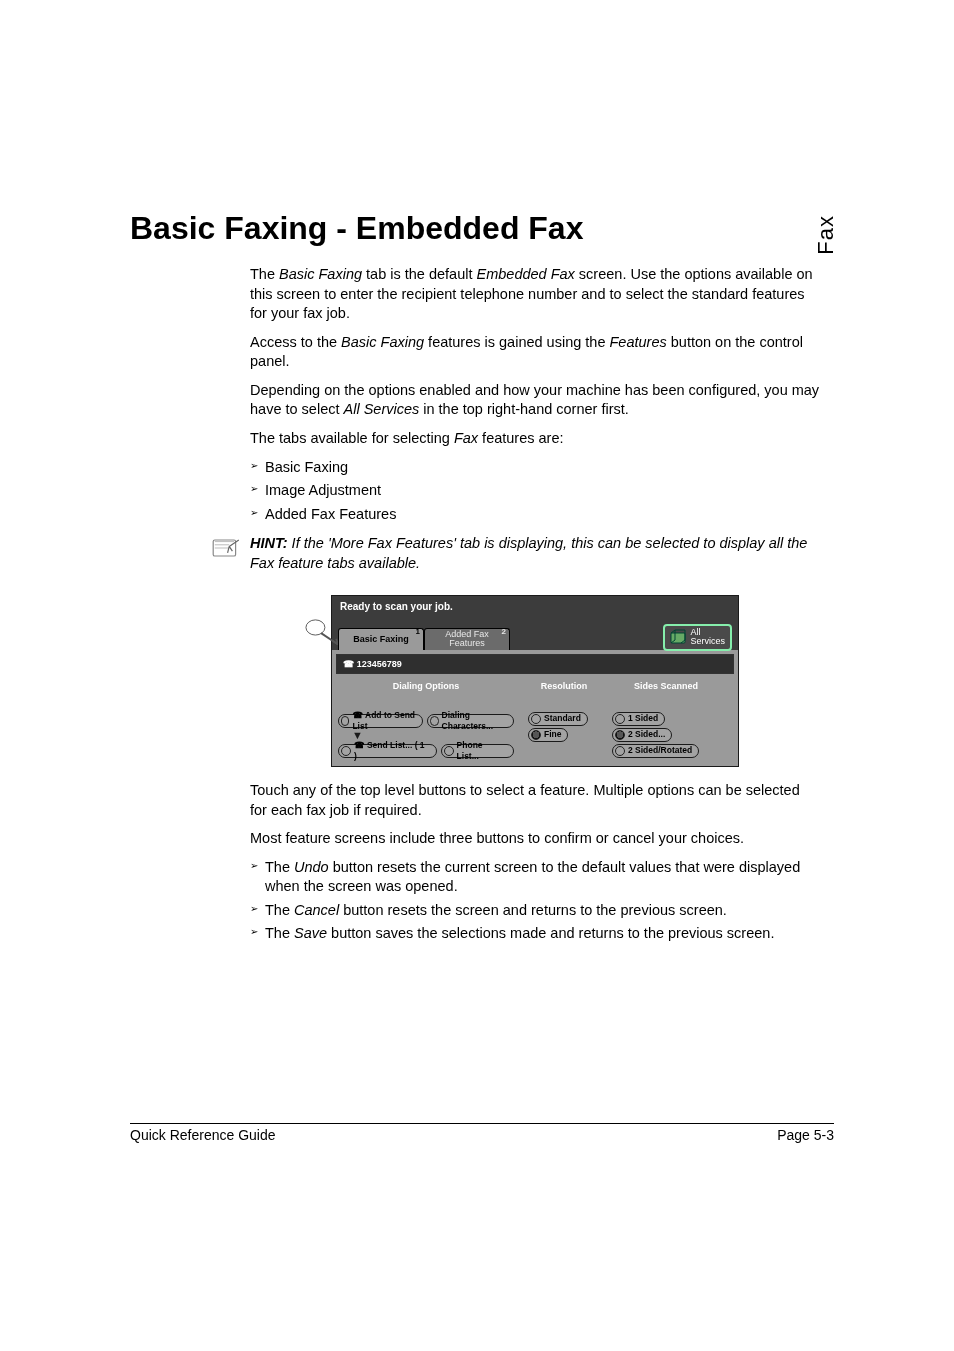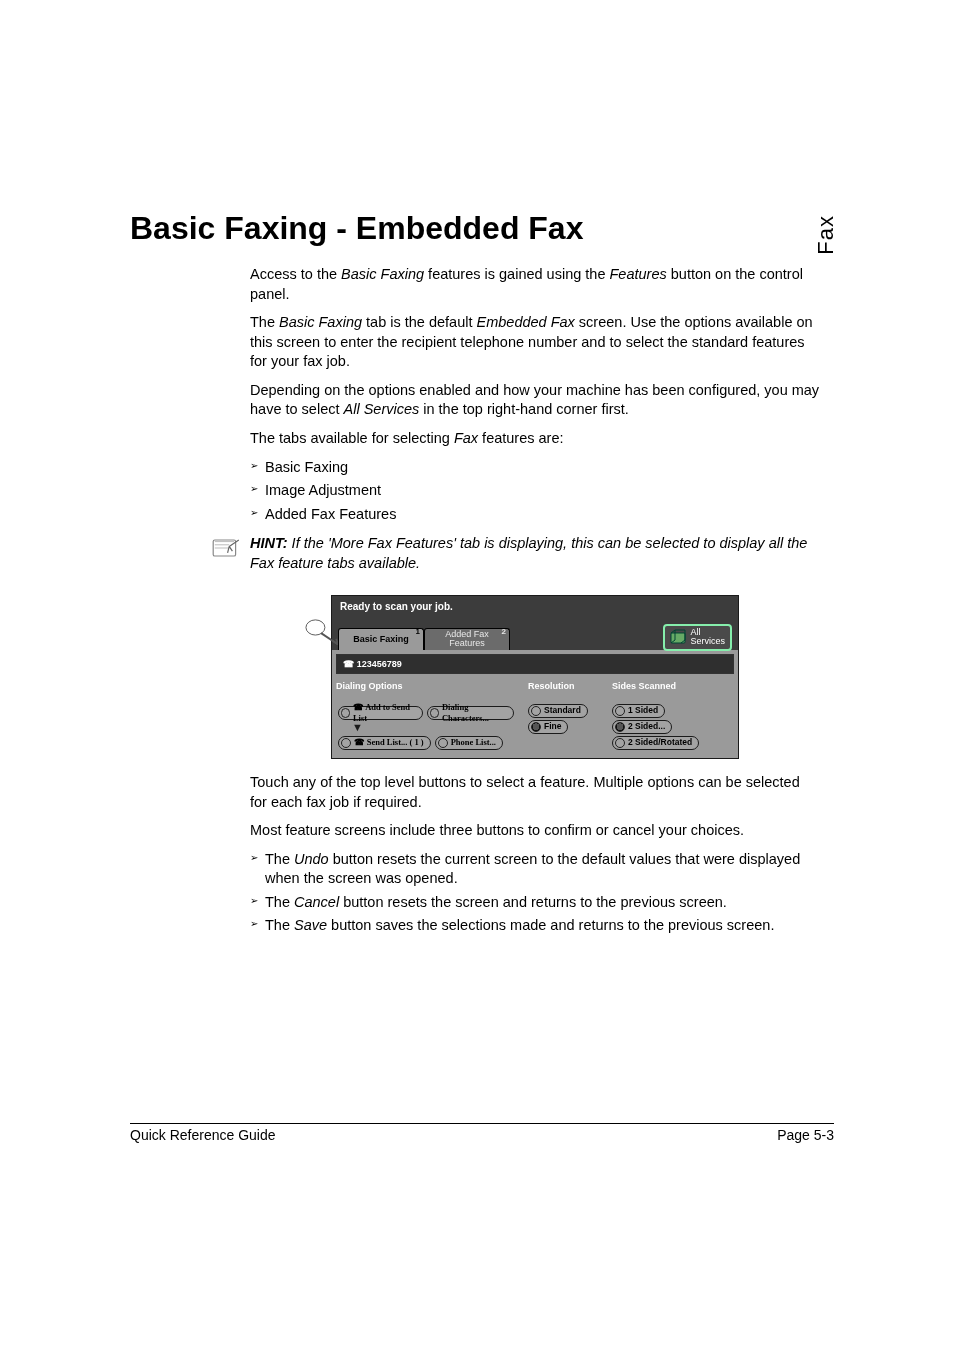--- a/index.html
+++ b/index.html
@@ -190,36 +190,36 @@
     color: #000;
   }
   .ts-col { flex: 0 0 auto; }
   .ts-col.dialing { width: 180px; }
   .ts-col.res { width: 72px; }
   .ts-col.sides { width: 108px; }
   .ts-col-title {
     color: #fff;
     font-weight: bold;
     font-size: 9px;
-    margin-bottom: 12px;
+    text-align: center;
+    margin-bottom: 20px;
   }
   .ts-btn {
     display: inline-flex;
     align-items: center;
     border: 1px solid #1a1a1a;
     border-radius: 7px;
     padding: 1px 6px 1px 2px;
     font-size: 8.5px;
     font-weight: bold;
     background: #a3a3a3;
     color: #000;
     margin: 2px 2px;
     height: 14px;
     box-sizing: border-box;
-    font-family: Liberation Serif, serif;
   }
   .ts-btn .dot {
     width: 10px;
     height: 10px;
     border-radius: 5px;
     border: 1px solid #222;
     margin-right: 3px;
     background: #a3a3a3;
     box-sizing: border-box;
   }
@@ -275,24 +275,24 @@
 <body>
 
 <div class="page">
 
   <div class="side-label">Fax</div>
 
   <h1>Basic Faxing - Embedded Fax</h1>
 
   <div class="content">
     <p>
-      <span>Access to the </span><i>Basic Faxing</i><span> features is gained using the </span><i>Features</i><span> button on the control panel.</span>
+      <span>The </span><i>Basic Faxing</i><span> tab is the default </span><i>Embedded Fax</i><span> screen. Use the options available on this screen to enter the recipient telephone number and to select the standard features for your fax job.</span>
     </p>
     <p>
-      <span>The </span><i>Basic Faxing</i><span> tab is the default </span><i>Embedded Fax</i><span> screen. Use the options available on this screen to enter the recipient telephone number and to select the standard features for your fax job.</span>
+      <span>Access to the </span><i>Basic Faxing</i><span> features is gained using the </span><i>Features</i><span> button on the control panel.</span>
     </p>
     <p>
       <span>Depending on the options enabled and how your machine has been configured, you may have to select </span><i>All Services</i><span> in the top right-hand corner first.</span>
     </p>
     <p>
       <span>The tabs available for selecting </span><i>Fax</i><span> features are:</span>
     </p>
 
     <div class="bullet-list">
       <div class="bullet-item">Basic Faxing</div>

